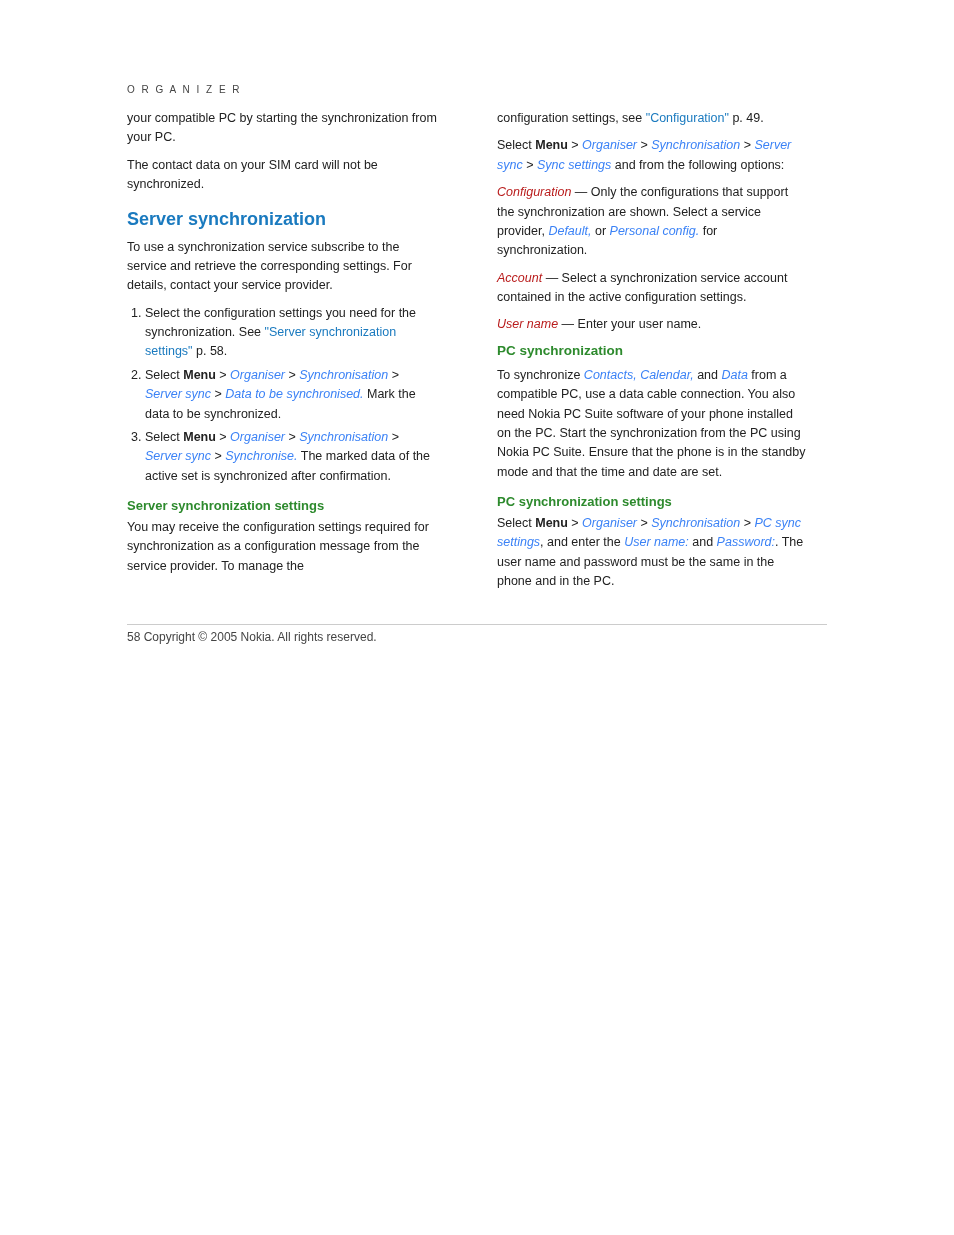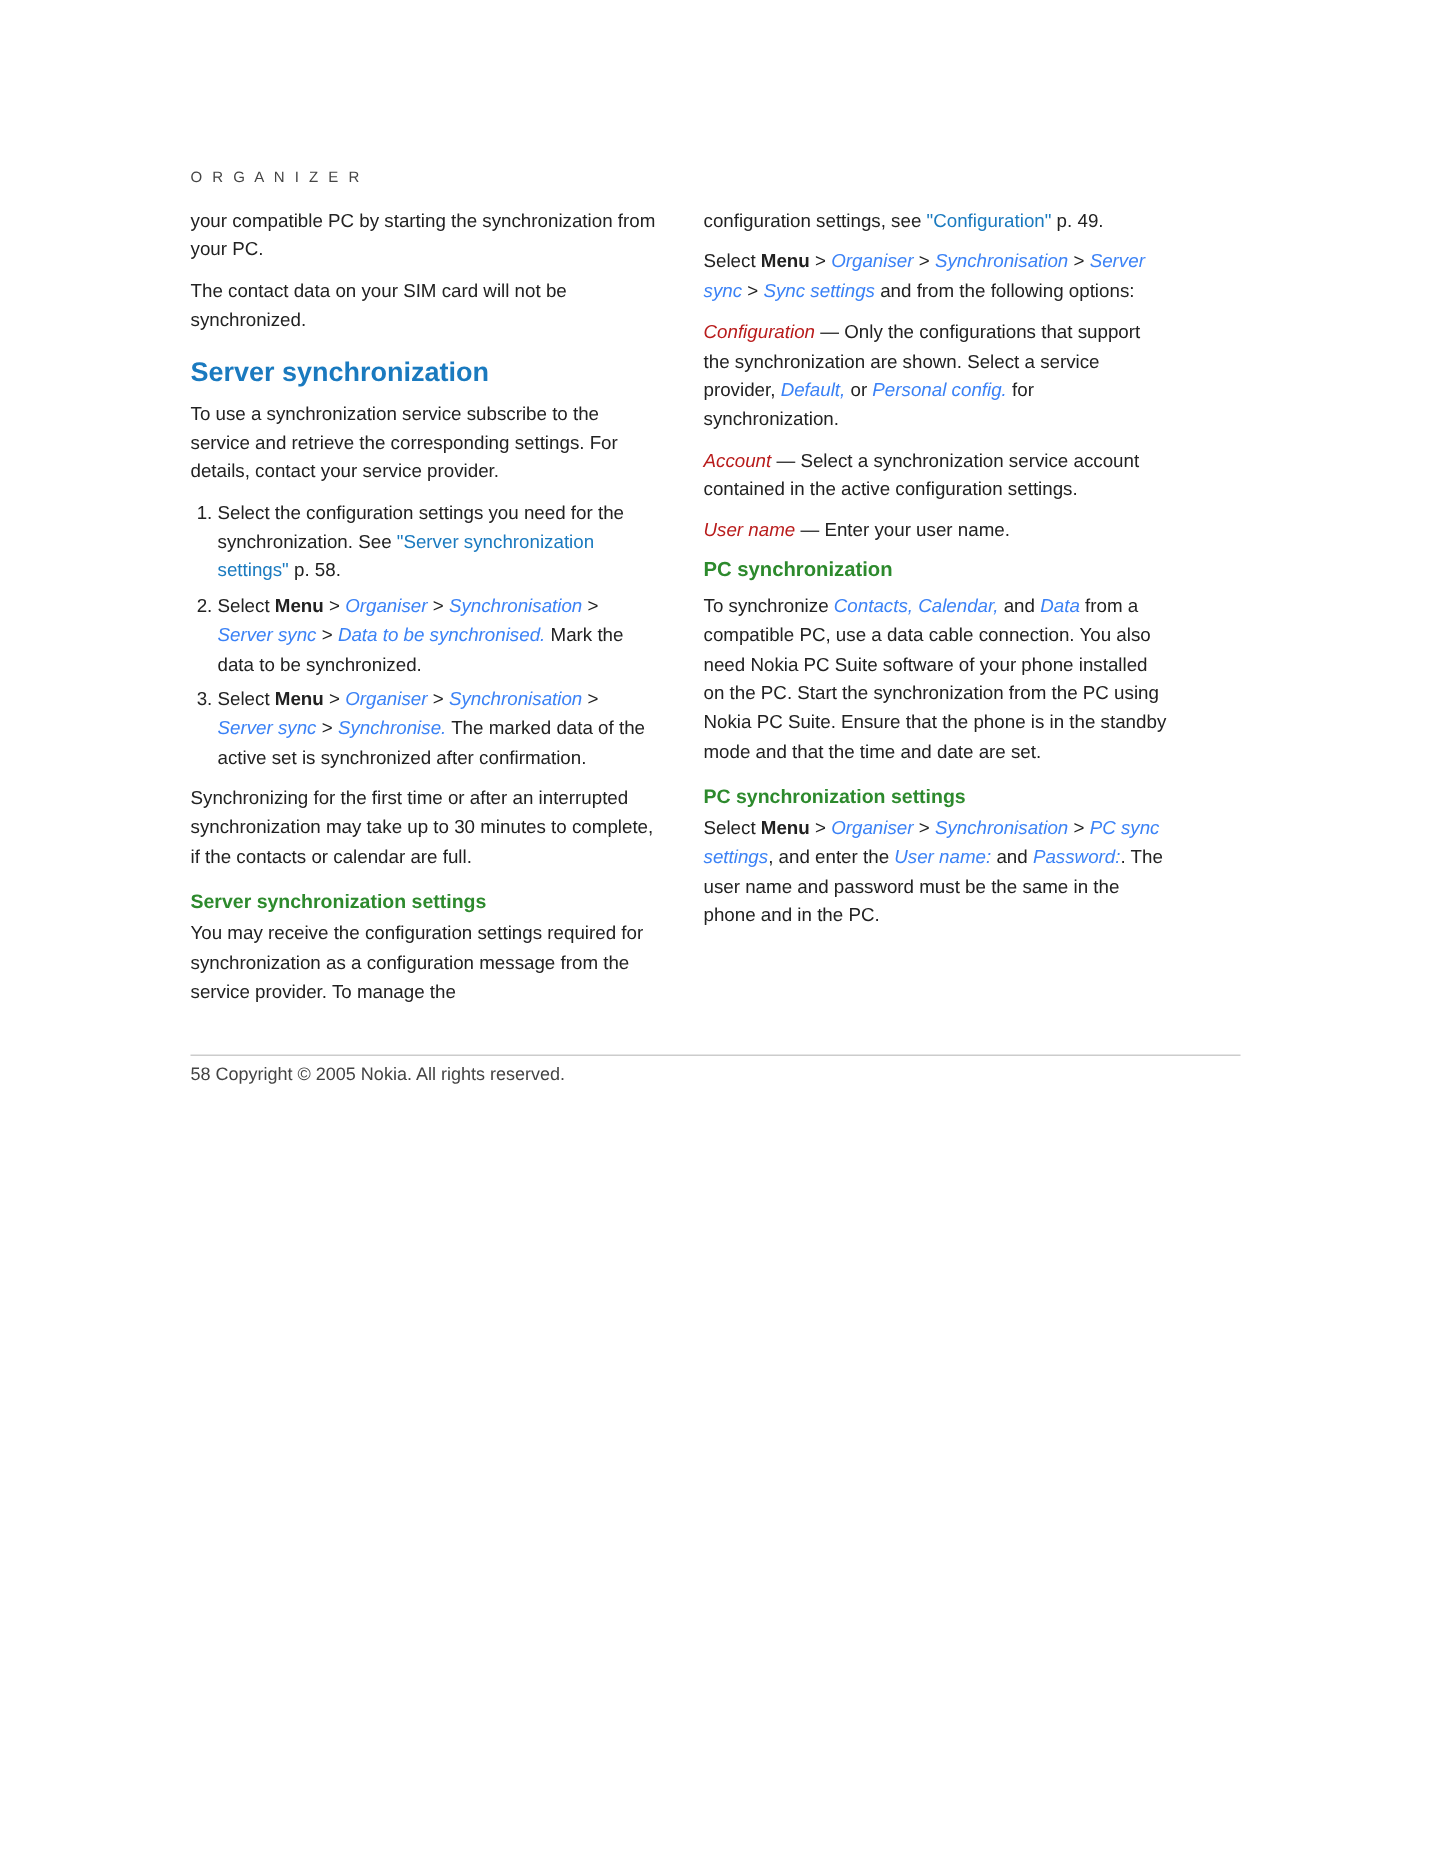--- a/index.html
+++ b/index.html
@@ -18,35 +18,35 @@
     .page {
       width: 954px;
       min-height: 1235px;
       background: #ffffff;
       display: flex;
       flex-direction: column;
       align-items: center;
     }
     .content-area {
       width: 700px;
-      margin-top: 113px;
+      margin-top: 84px;
       display: flex;
       flex-direction: column;
     }
     .organizer-label {
       font-size: 10px;
       letter-spacing: 2px;
       color: #444444;
       text-transform: uppercase;
       margin-bottom: 14px;
       font-weight: normal;
     }
     .two-column {
       display: flex;
-      gap: 32px;
+      gap: 60px;
     }
     .col-left {
       width: 310px;
       flex-shrink: 0;
     }
     .col-right {
       width: 310px;
       flex-shrink: 0;
     }
     .intro-text {
@@ -150,21 +150,20 @@
             Select the configuration settings you need for the synchronization. See <a class="link-blue">"Server synchronization settings"</a> p. 58.
           </li>
           <li>
             Select <span class="bold-text">Menu</span> &gt; <span class="italic-green">Organiser</span> &gt; <span class="italic-green">Synchronisation</span> &gt; <span class="italic-green">Server sync</span> &gt; <span class="italic-green">Data to be synchronised.</span> Mark the data to be synchronized.
           </li>
           <li>
             Select <span class="bold-text">Menu</span> &gt; <span class="italic-green">Organiser</span> &gt; <span class="italic-green">Synchronisation</span> &gt; <span class="italic-green">Server sync</span> &gt; <span class="italic-green">Synchronise.</span> The marked data of the active set is synchronized after confirmation.
           </li>
         </ol>
 
-        <p class="body-text">Synchronizing for the first time or after an interrupted synchronization may take up to 30 minutes to complete, if the contacts or calendar are full.</p>
 
         <h3 class="subheading-green">Server synchronization settings</h3>
 
         <p class="body-text">You may receive the configuration settings required for synchronization as a configuration message from the service provider. To manage the</p>
 
       </div>
 
       <div class="col-right">
 
         <p class="body-text">

